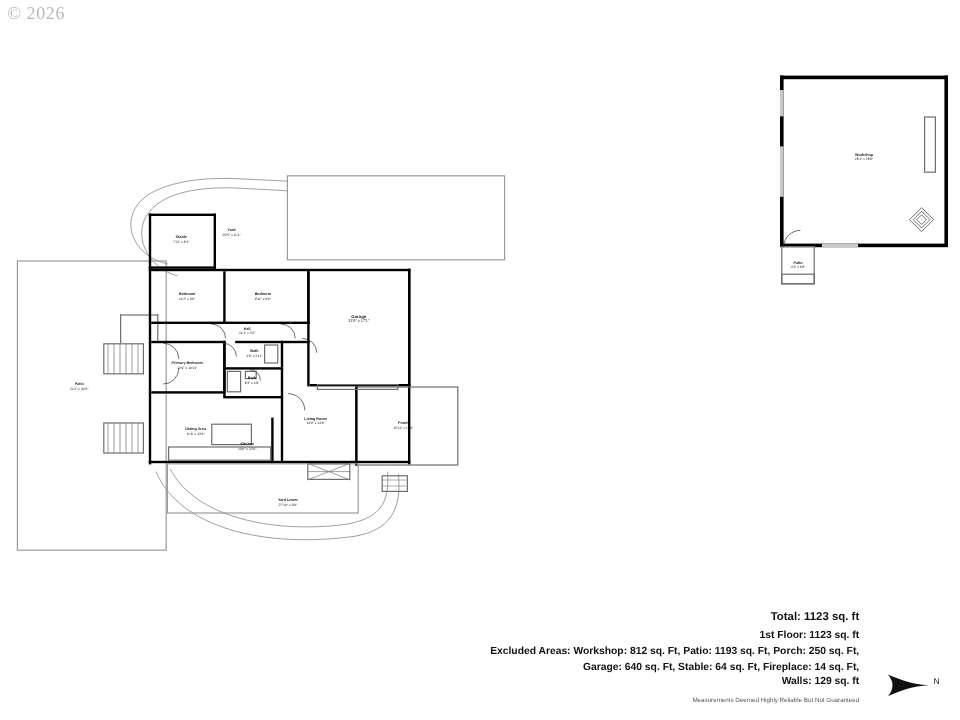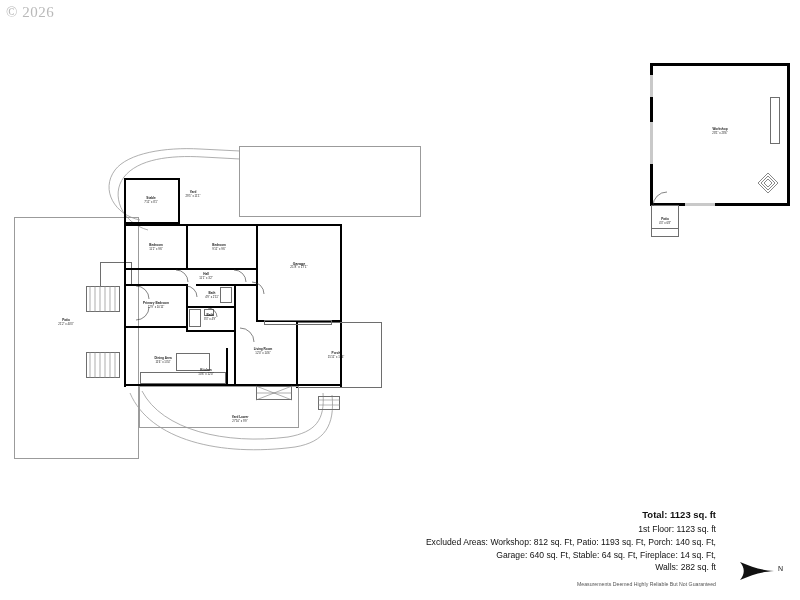--- a/index.html
+++ b/index.html
@@ -24,21 +24,21 @@
 
   
   .wall{position:absolute;background:#000;}
   .thin{position:absolute;border:0.7px solid #9b9b9b;box-sizing:border-box;}
   .thin2{position:absolute;border:0.8px solid #6e6e6e;box-sizing:border-box;}
   .fill{position:absolute;background:#fff;}
 
   
   .summary{position:absolute;left:0;right:0;top:508px;text-align:right;}
   .summary .total{font-size:9.5px;font-weight:bold;line-height:1.55;}
-  .summary .ln{font-size:8.6px;line-height:1.5;}
+  .summary .ln{font-size:8.6px;line-height:1.5;font-weight:bold;}
   .summary .disc{font-size:5.2px;color:#555;margin-top:7px;}
 
   
   .north{position:absolute;left:738px;top:558px;width:60px;height:30px;}
   .north .nlab{position:absolute;left:40px;top:7px;font-size:7px;}
 
   svg{display:block;overflow:visible;}
 </style>
 </head>
 <body>
@@ -273,23 +273,23 @@
     </div>
     <div class="rlabel" style="left:665px;top:221px;">
       <span class="nm">Patio</span>
       <span class="dm">4'3" x 6'8"</span>
     </div>
   </div>
 
   <div class="summary">
     <div class="total">Total: 1123 sq. ft</div>
     <div class="ln">1st Floor: 1123 sq. ft</div>
-    <div class="ln">Excluded Areas: Workshop: 812 sq. Ft, Patio: 1193 sq. Ft, Porch: 140 sq. Ft,</div>
+    <div class="ln">Excluded Areas: Workshop: 812 sq. Ft, Patio: 1193 sq. Ft, Porch: 250 sq. Ft,</div>
     <div class="ln">Garage: 640 sq. Ft, Stable: 64 sq. Ft, Fireplace: 14 sq. Ft,</div>
-    <div class="ln">Walls: 282 sq. ft</div>
+    <div class="ln">Walls: 129 sq. ft</div>
     <div class="disc">Measurements Deemed Highly Reliable But Not Guaranteed</div>
   </div>
 
   <div class="north">
     <svg style="width:40px;height:26px;">
       <path d="M 2 4 C 14 9 22 12 36 13 C 22 14 14 17 2 22 C 7 16 7 10 2 4 Z" fill="#111"></path>
     </svg>
     <span class="nlab">N</span>
   </div>
 

